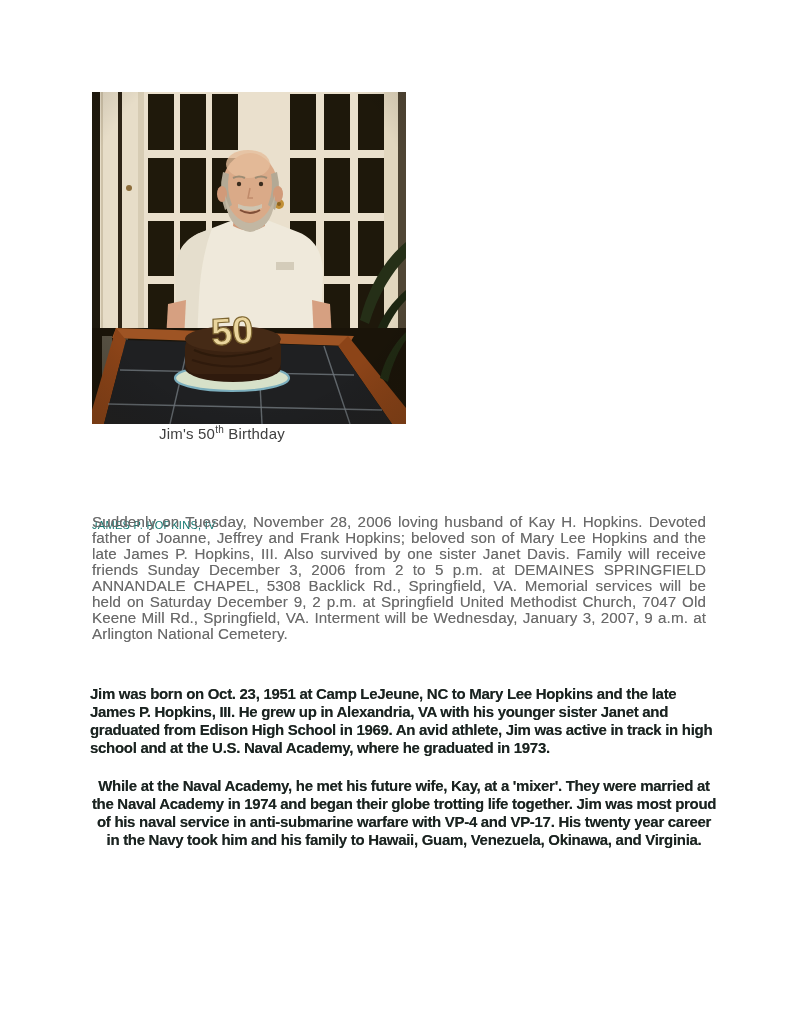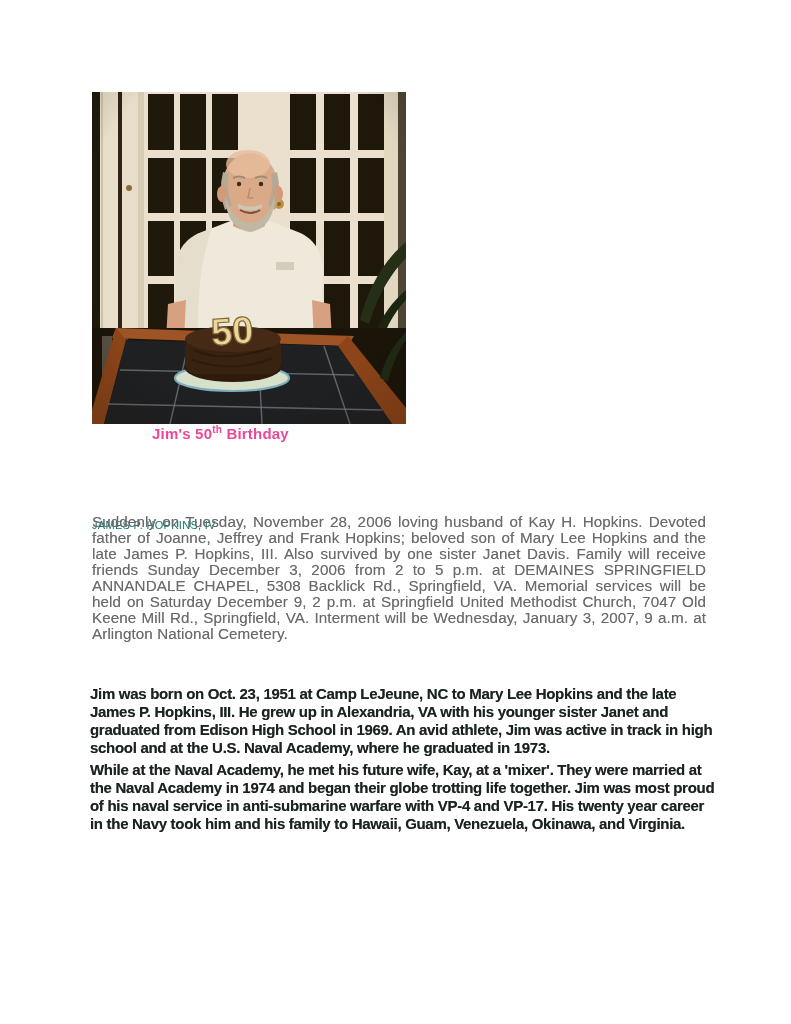--- a/index.html
+++ b/index.html
@@ -9,42 +9,42 @@
     font-family: "Liberation Sans", sans-serif;
     position: relative;
     overflow: hidden;
   }
   .photo-wrap {
     position: absolute; left: 92px; top: 92px;
     width: 314px; height: 332px;
   }
   .photo-wrap svg { display: block; }
   .caption {
-    position: absolute; left: 152px; top: 425px;
-    font-size: 15px; color: #ec4899; letter-spacing: 0.2px; font-weight: bold;
+    position: absolute; left: 159px; top: 425px;
+    font-size: 15px; color: #404040; letter-spacing: 0.2px;
   }
   .caption sup { font-size: 10px; line-height: 0; }
   .heading {
     position: absolute; left: 92px; top: 519px;
     font-size: 11px; color: #0f766e; letter-spacing: 0.3px;
   }
   .notice {
     position: absolute; left: 92px; top: 514px; width: 614px;
     font-size: 15.2px; line-height: 16px; color: #6a6a6a;
     text-align: justify; letter-spacing: 0.1px;
     text-shadow: 0 0 0.4px rgba(106,106,106,0.55);
   }
   .bio {
     position: absolute; left: 90px; top: 685px; width: 628px;
     font-size: 15px; font-weight: bold; letter-spacing: -0.3px;
     line-height: 18px; color: #1a2320;
     text-shadow: 0 0 0.5px rgba(26,35,32,0.6);
   }
   .bio p { margin: 0; }
-  .bio p + p { margin-top: 4px; }
+  .bio p + p { margin-top: 20px; text-align: center; }
 </style>
 </head>
 <body>
 
 <div class="photo-wrap">
   <svg viewBox="0 0 314 332" width="314" height="332">
     <defs>
       <radialGradient id="vg" cx="50%" cy="42%" r="78%">
         <stop offset="68%" stop-color="rgba(0,0,0,0)"></stop>
         <stop offset="100%" stop-color="rgba(35,25,8,0.22)"></stop>

